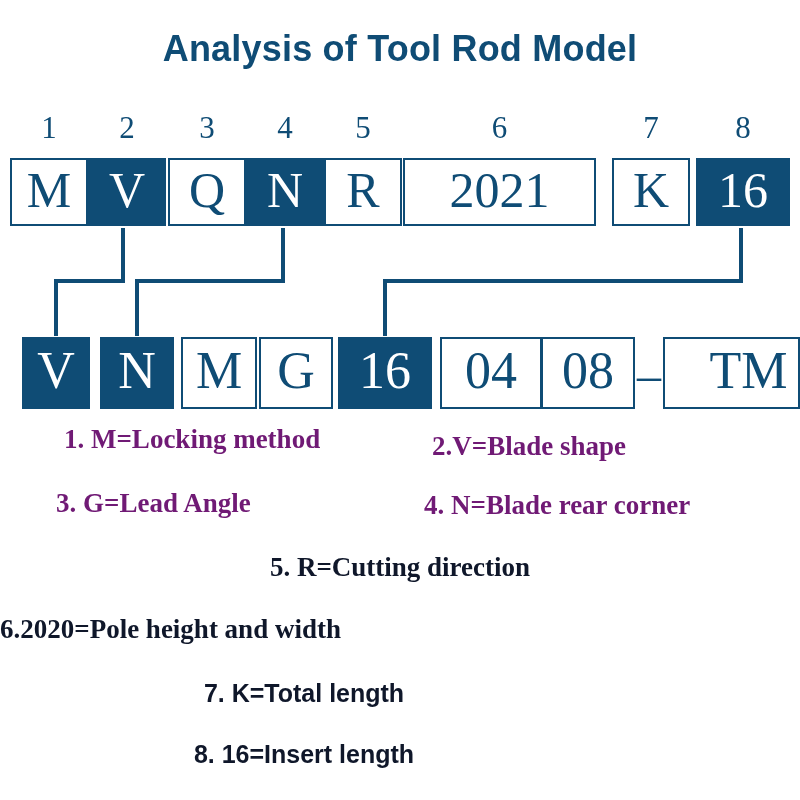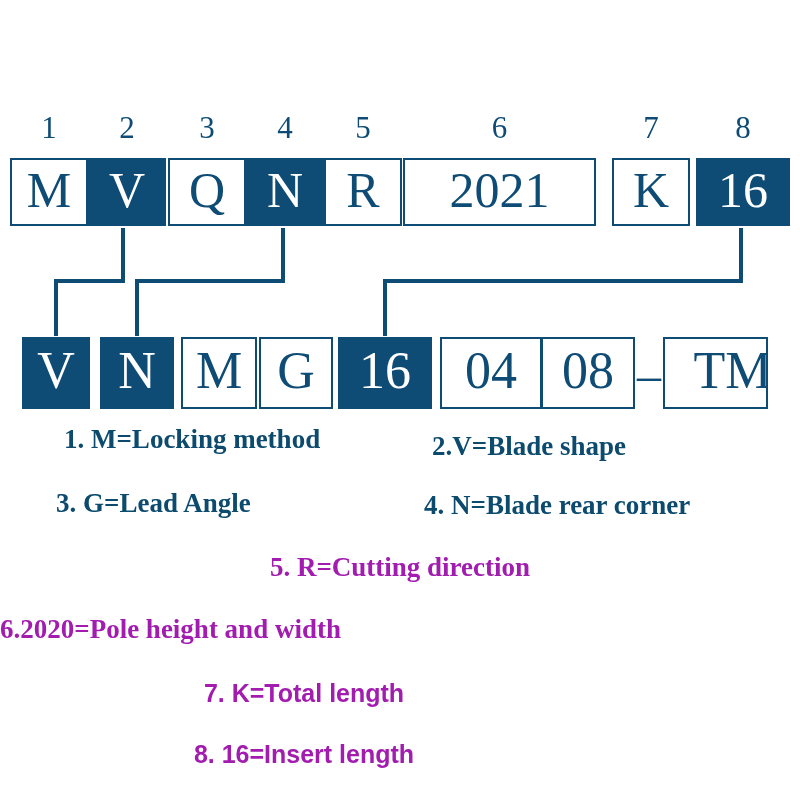--- a/index.html
+++ b/index.html
@@ -113,50 +113,51 @@
   
   .legend {
     position: absolute;
     left: 0;
     top: 424px;
     width: 800px;
   }
   .legend-line {
     position: absolute;
     width: 800px;
-    color: #a21caf;
+    color: #0f172a;
     font-weight: bold;
     white-space: pre;
   }
   .legend-serif {
     font-family: "Liberation Serif", serif;
     font-size: 27px;
   }
   .legend-sans {
     font-family: "Liberation Sans", sans-serif;
     font-size: 25px;
   }
   .legend-pair {
     position: absolute;
     width: 800px;
   }
   .legend-item {
     position: absolute;
-    color: #0c4a6e;
+    color: #701a75;
     font-weight: bold;
     font-family: "Liberation Serif", serif;
     font-size: 27px;
     white-space: pre;
   }
 </style>
 </head>
 <body>
 
 <div id="diagram">
 
+  <div class="title">Analysis of Tool Rod Model</div>
 
   <div class="index-row">
     <div class="index-num" style="left:10px;width:78px;">1</div>
     <div class="index-num" style="left:88px;width:78px;">2</div>
     <div class="index-num" style="left:168px;width:78px;">3</div>
     <div class="index-num" style="left:246px;width:78px;">4</div>
     <div class="index-num" style="left:324px;width:78px;">5</div>
     <div class="index-num" style="left:403px;width:193px;">6</div>
     <div class="index-num" style="left:612px;width:78px;">7</div>
     <div class="index-num" style="left:696px;width:94px;">8</div>
@@ -214,21 +215,21 @@
     <div class="code-cell filled" style="left:338px;width:94px;">
       <span class="cell-text">16</span>
     </div>
     <div class="code-cell" style="left:440px;width:102px;">
       <span class="cell-text">04</span>
     </div>
     <div class="code-cell" style="left:541px;width:94px;">
       <span class="cell-text">08</span>
     </div>
     <div class="sep-dash" style="left:637px;top:14px;">–</div>
-    <div class="code-cell" style="left:663px;width:105px;padding-left:34px;">
+    <div class="code-cell" style="left:663px;width:137px;padding-left:34px;">
       <span class="cell-text">TM</span>
     </div>
   </div>
 
   <div class="legend">
 
     <div class="legend-pair" style="top:0px;">
       <div class="legend-item" style="left:64px;top:0px;">1. M=Locking method</div>
       <div class="legend-item" style="left:432px;top:7px;">2.V=Blade shape</div>
     </div>

